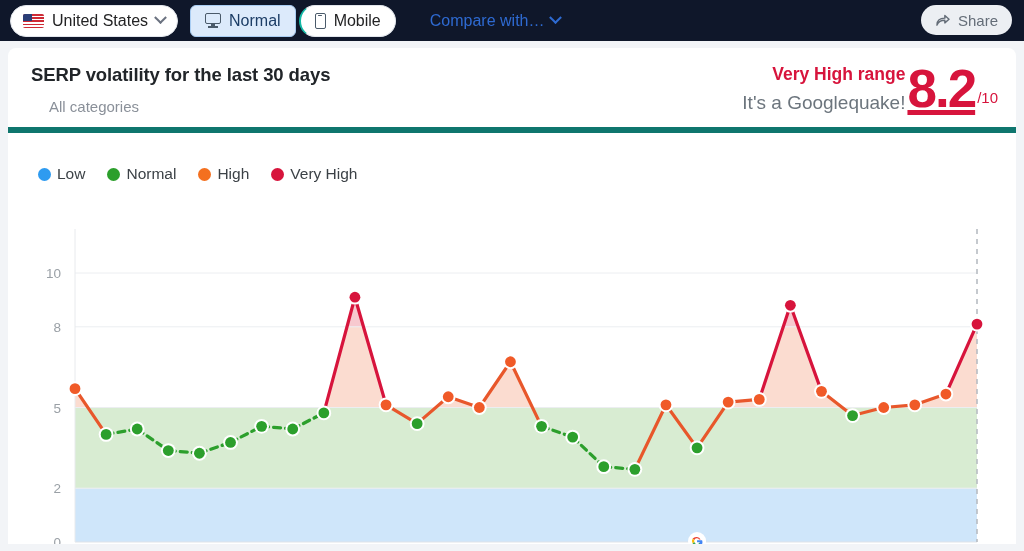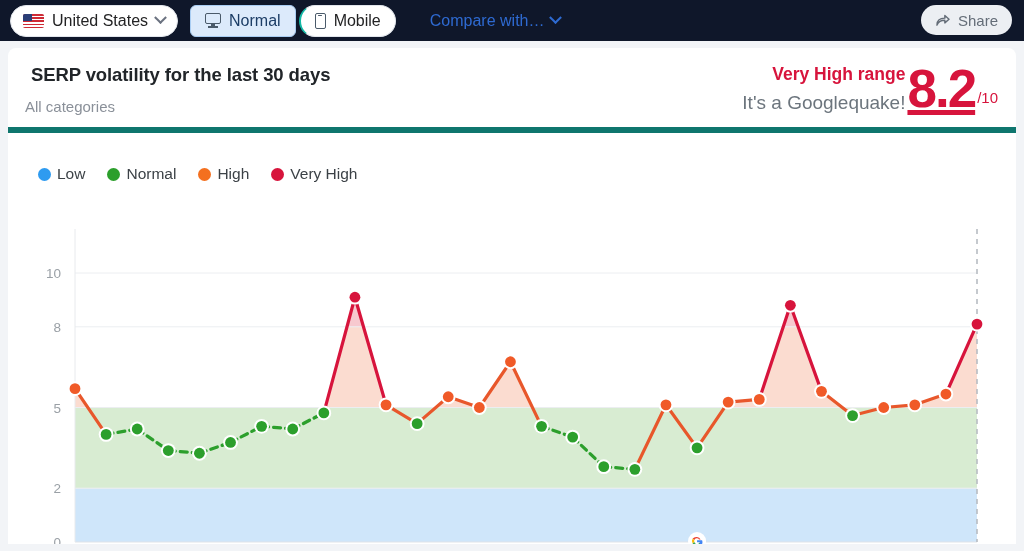--- a/index.html
+++ b/index.html
@@ -99,21 +99,21 @@
 
   #card-header {
     position: relative; height: 85px;
     border-bottom: 6px solid #0f766e;
   }
   #chart-title {
     position: absolute; left: 23px; top: 16px;
     font-size: 18.5px; font-weight: bold; color: #212529; letter-spacing: -0.1px;
   }
   #chart-subtitle {
-    position: absolute; left: 17px; top: 50px;
+    position: absolute; left: 41px; top: 50px;
     font-size: 15px; color: #8a9099;
   }
   #score-block {
     position: absolute; right: 18px; top: 10px;
     display: flex; align-items: flex-end; gap: 2px;
   }
   #score-labels { text-align: right; padding-top: 6px; }
   #score-range-label { font-size: 17.5px; font-weight: bold; color: #d7143c; white-space: nowrap; }
   #score-caption { font-size: 19px; color: #6c757d; margin-top: 7px; white-space: nowrap; }
   #score-value-wrap { display: flex; align-items: flex-end; }

